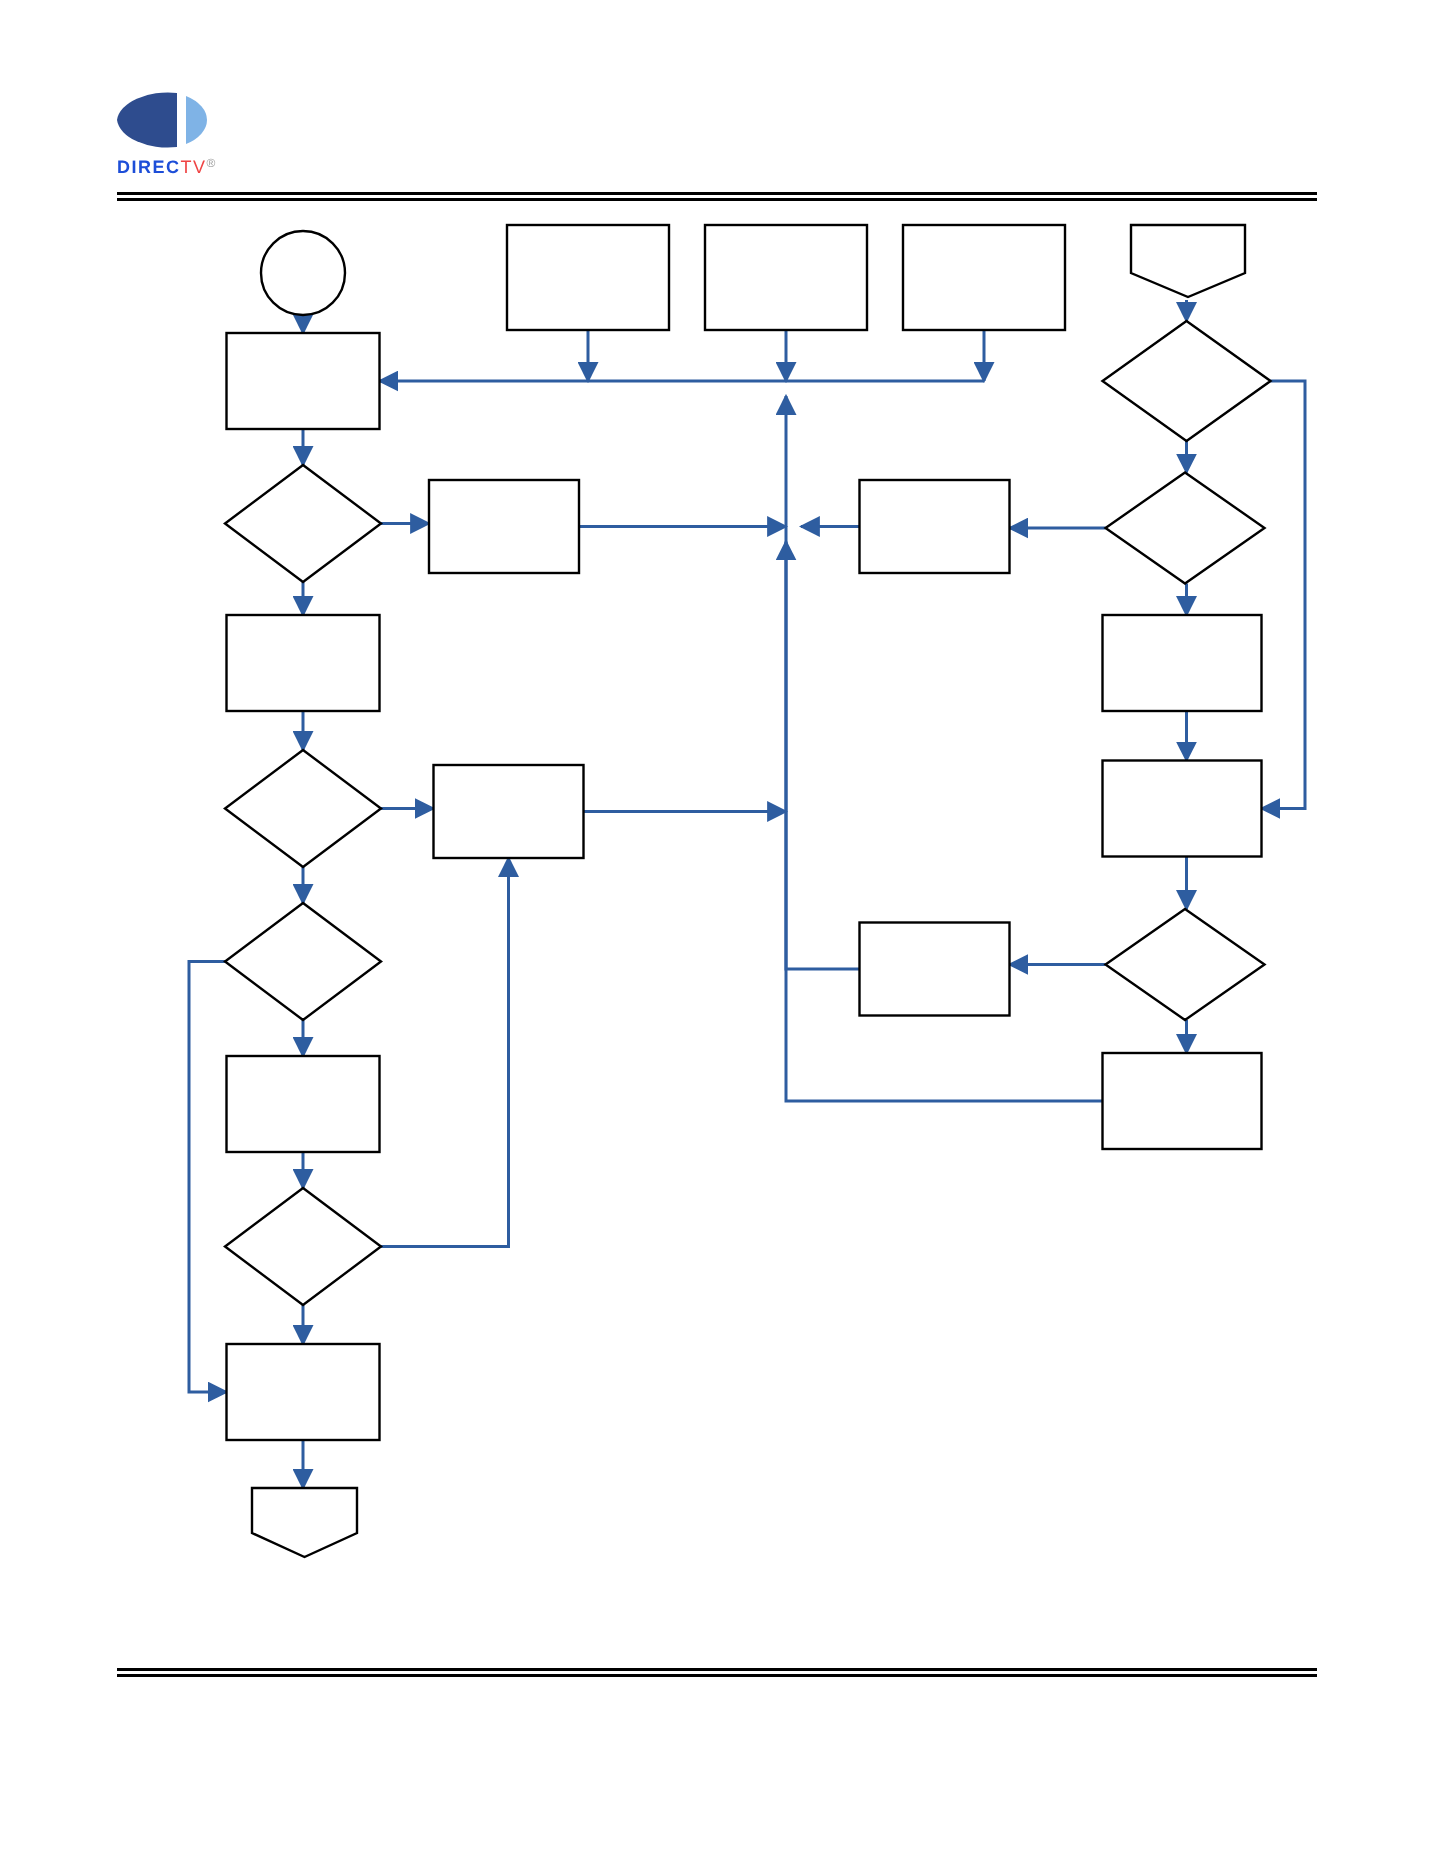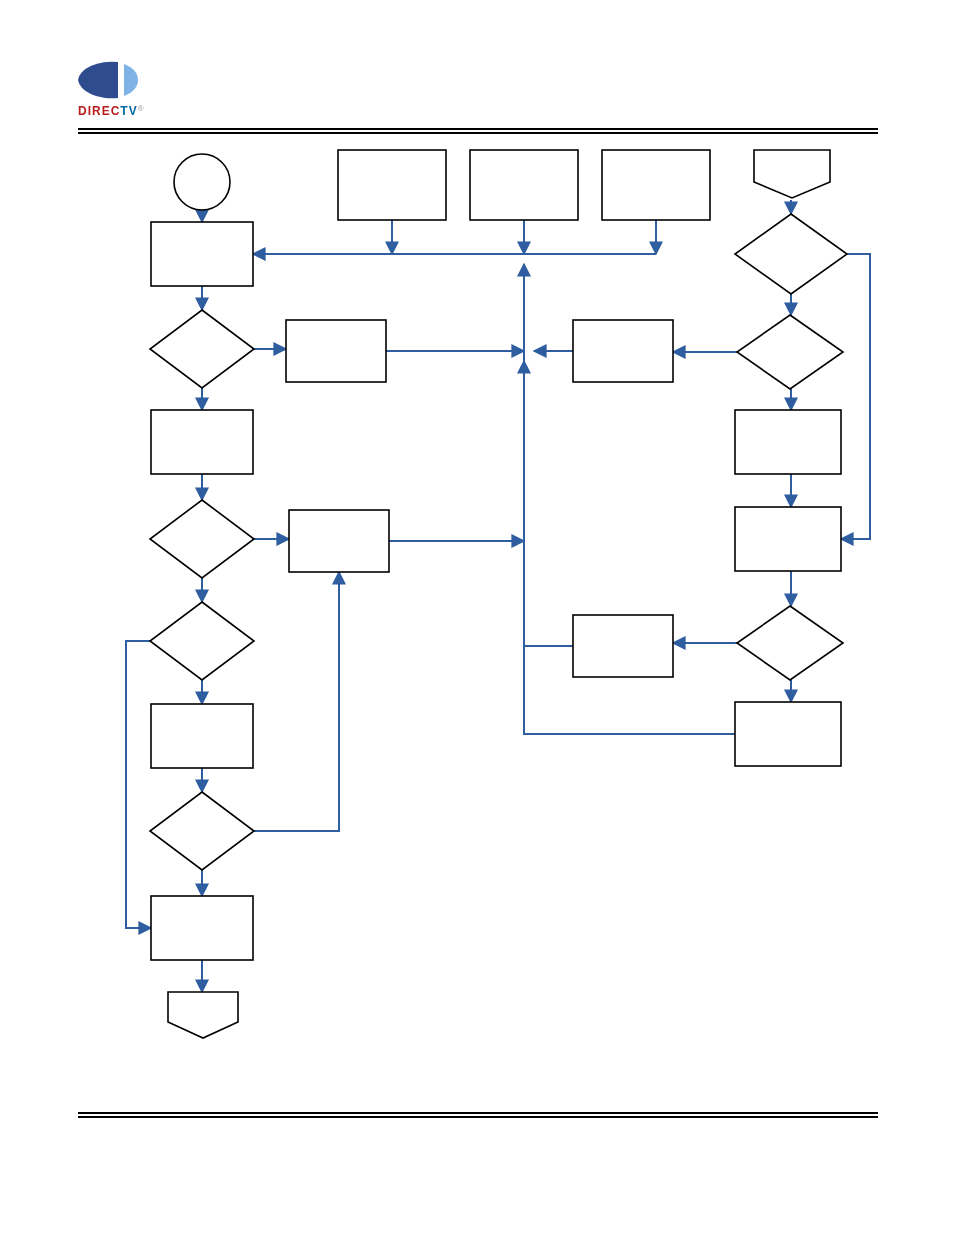--- a/index.html
+++ b/index.html
@@ -3,22 +3,22 @@
 <meta charset="utf-8">
 <style>
   html, body { margin: 0; padding: 0; background: #ffffff; }
   body { width: 954px; height: 1235px; position: relative; font-family: Arial, Helvetica, sans-serif; }
   .page { position: absolute; left: 0; top: 0; width: 954px; height: 1235px; }
 
   
   .logo { position: absolute; left: 78px; top: 60px; }
   .logo-mark { position: absolute; left: 0; top: 0; width: 62px; height: 40px; }
   .logo-text { position: absolute; left: 0; top: 44px; font-size: 12px; letter-spacing: 1px; color: #2e4c8e; font-weight: 400; white-space: nowrap; }
-  .logo-text .b { font-weight: 800; color: #b91c1c; }
-  .logo-text .tv { color: #0369a1; font-weight: 700; }
+  .logo-text .b { font-weight: 800; color: #1d4ed8; }
+  .logo-text .tv { color: #ef4444; font-weight: 400; }
   .logo-text .r  { color: #9a9a9a; font-size: 8px; vertical-align: top; }
 
   
   .hr-pair { position: absolute; left: 78px; }
   .hr-pair .hr { height: 0; border-top: 2px solid #000; }
   .hr-pair .gap { height: 2px; }
 
   
   .diagram { position: absolute; left: 106px; top: 140px; }
 

